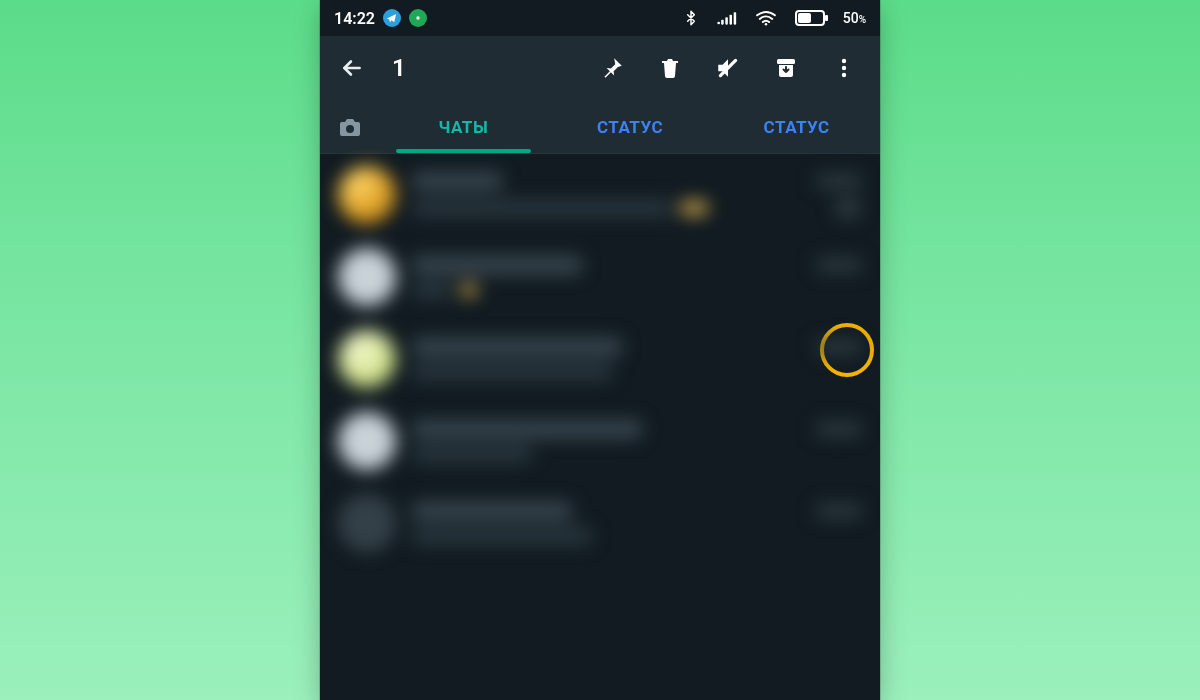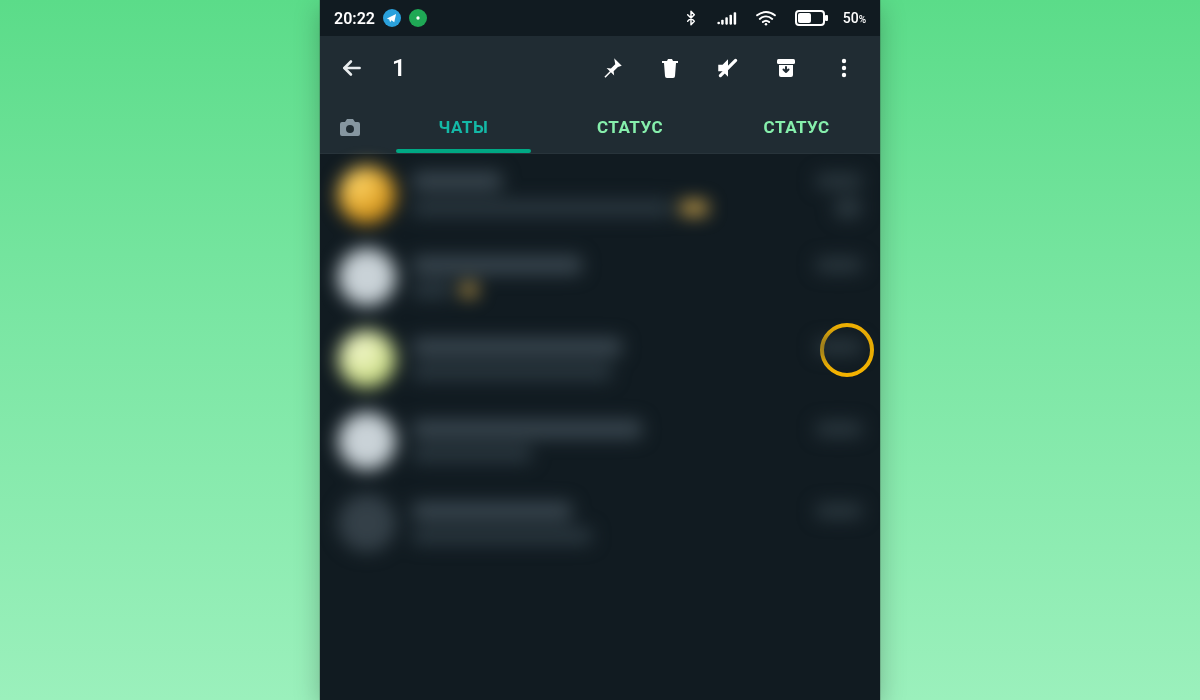--- a/index.html
+++ b/index.html
@@ -85,21 +85,21 @@
     border-bottom: 1px solid rgba(255,255,255,0.04);
   }
   .tab-camera {
     width: 60px; display:flex; align-items:center; justify-content:center;
     color:#8696a0;
   }
   .tab {
     flex: 1;
     display:flex; align-items:center; justify-content:center;
     font-size: 17px; font-weight: 700; letter-spacing: .5px;
-    color:#86efac; position:relative;
+    color:#3b82f6; position:relative;
   }
   .tab.active { color:#14b8a6; }
   .tab.active::after{
     content:""; position:absolute; left:16px; right:16px; bottom:0; height:4px; background:#00a884; border-radius:2px;
   }
 
   
   .chatlist {
     position: relative;
     height: calc(100% - 36px - 64px - 54px);
@@ -127,21 +127,21 @@
 
   svg { display:block; }
 </style>
 </head>
 <body>
 
 <div class="phone">
 
   <div class="statusbar">
     <div class="sb-left">
-      <span>20:22</span>
+      <span>14:22</span>
       <span class="tg-badge">
         <svg width="11" height="11" viewBox="0 0 24 24" fill="#fff">
             <path d="M2 12l5 2 2 6 3-4 6 4 4-18z"></path>
           </svg>
       </span>
       <span class="green-badge">
         <svg width="10" height="10" viewBox="0 0 24 24" fill="#fff">
             <circle cx="12" cy="12" r="4"></circle>
           </svg>
       </span>

